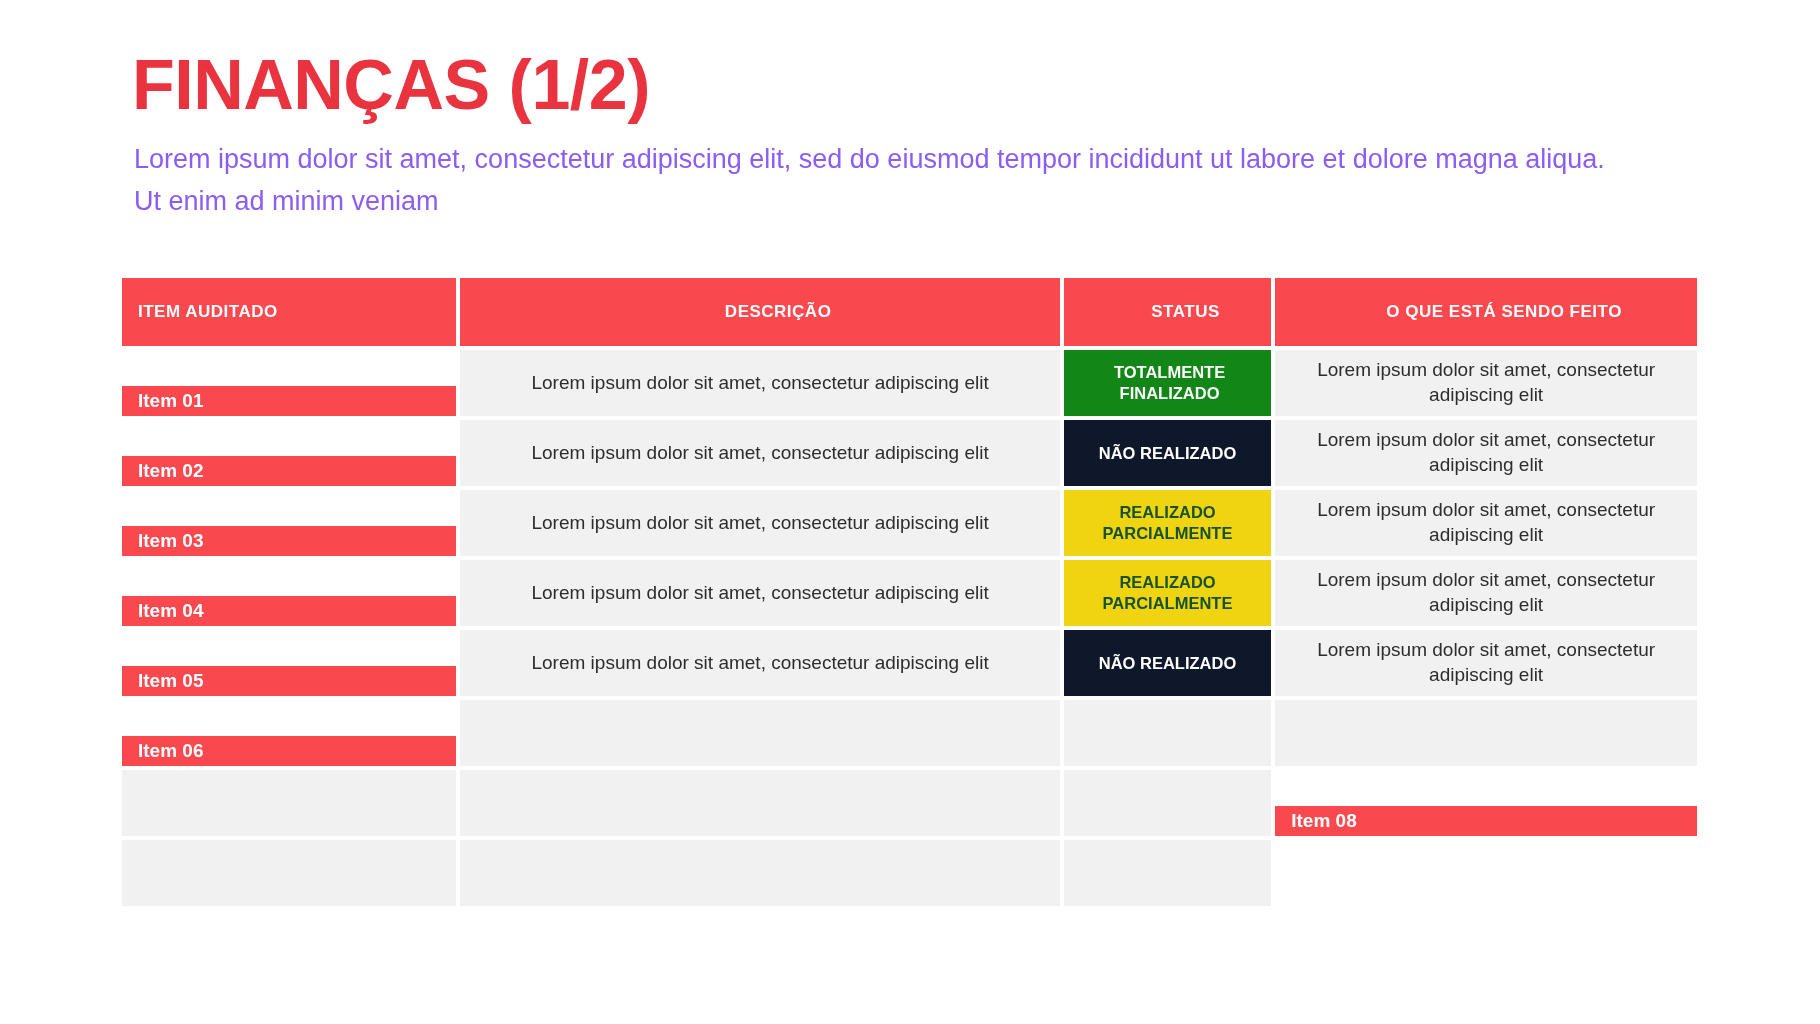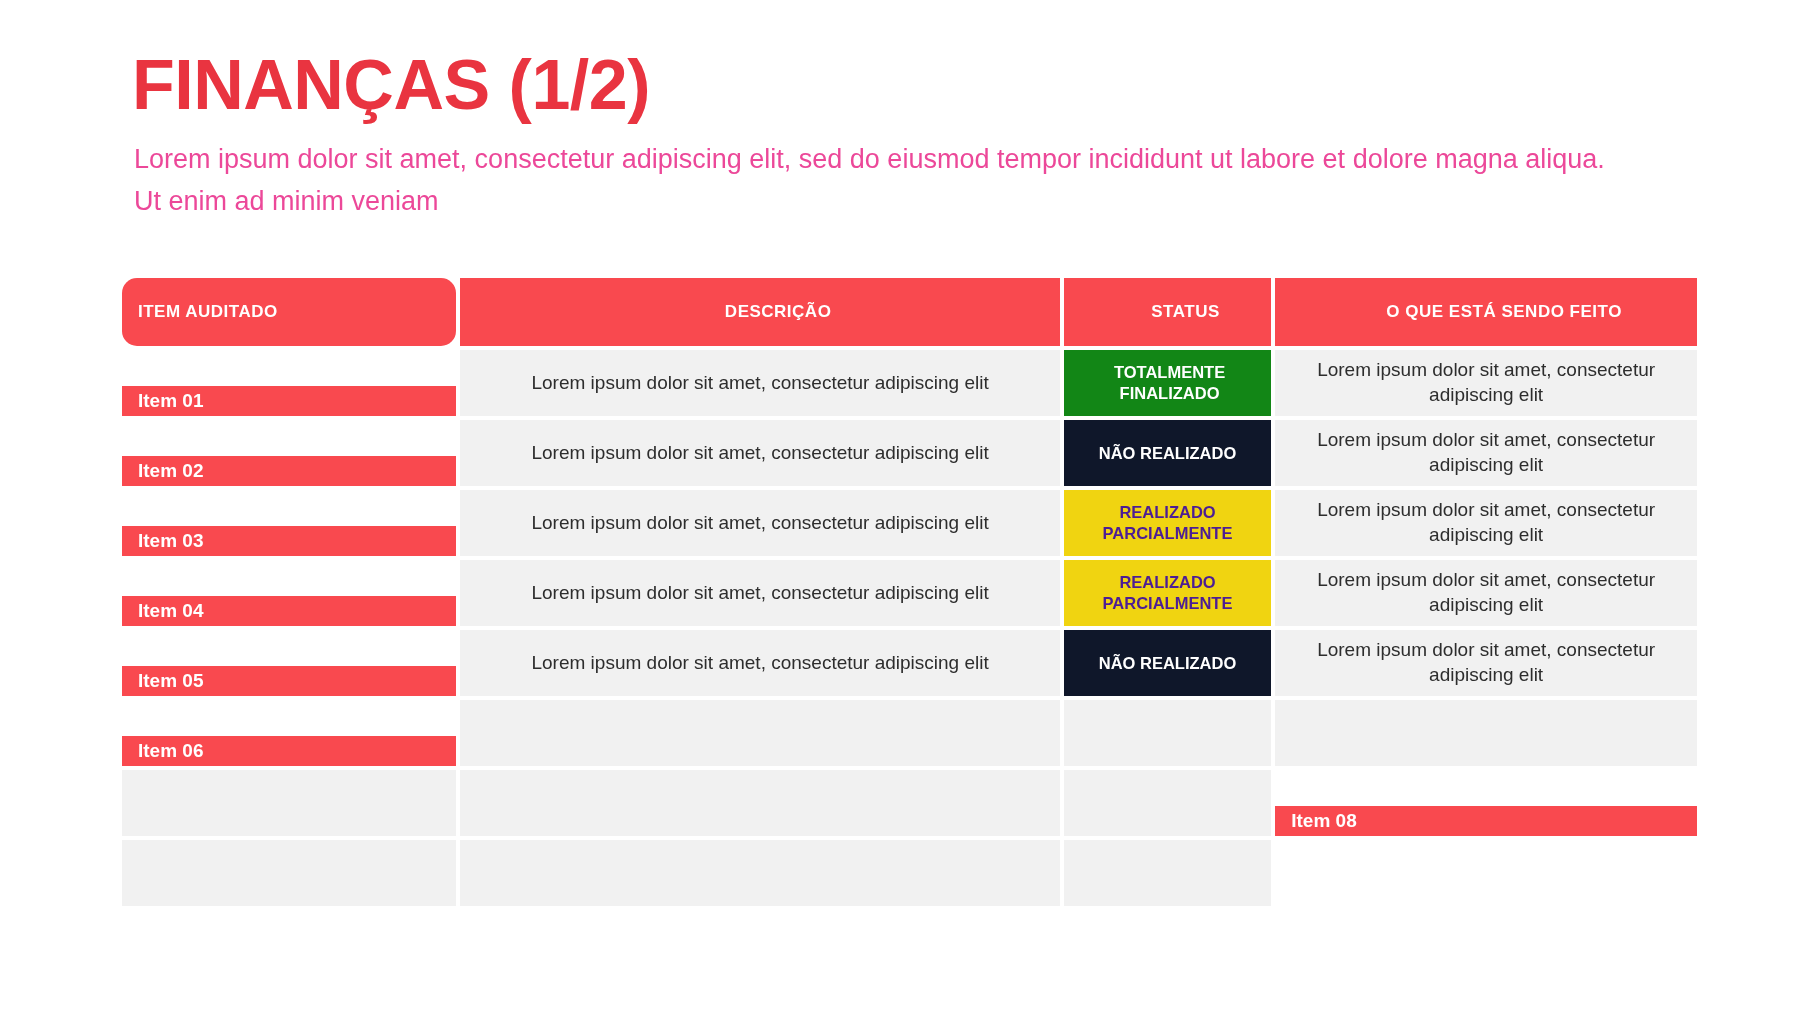--- a/index.html
+++ b/index.html
@@ -24,21 +24,21 @@
     margin: 0;
     font-size: 70px;
     font-weight: 800;
     letter-spacing: -0.5px;
     color: #e93440;
     line-height: 1.08;
   }
   .page-subtitle {
     margin: 14px 0 10px 2px;
     font-size: 27px;
-    color: #ec4899;
+    color: #8b5cf6;
     line-height: 1.56;
     max-width: 1500px;
   }
   .audit-table {
     position: absolute;
     left: 122px;
     top: 278px;
     width: 1575px;
     display: grid;
     grid-template-columns: 337fr 604fr 209fr 425fr;
@@ -56,21 +56,20 @@
     background: #f9494f;
     color: #ffffff;
     font-weight: 800;
     font-size: 17px;
     letter-spacing: 0.5px;
   }
   .hcell.left {
     justify-content: flex-start;
     text-align: left;
     padding-left: 16px;
-    border-radius: 15px;
   }
   .item-cell {
     background: #f9494f;
     color: #ffffff;
     font-weight: 700;
     font-size: 19px;
     justify-content: flex-start;
     text-align: left;
     padding-left: 16px;
     margin-top: 36px;
@@ -84,21 +83,21 @@
   .action-cell { padding: 0 30px; line-height: 1.3; }
   .status-cell {
     background: #f1f1f1;
     font-weight: 700;
     font-size: 16.5px;
     line-height: 1.25;
     padding: 0 8px;
   }
   .status-cell[data-status="green"]  { background: #128616; color: #ffffff; padding-left: 12px; }
   .status-cell[data-status="red"]    { background: #0f172a; color: #ffffff; }
-  .status-cell[data-status="yellow"] { background: #f0d411; color: #4c1d95; text-align: center; }
+  .status-cell[data-status="yellow"] { background: #f0d411; color: #14532d; text-align: center; }
 </style>
 </head>
 <body>
 
 <div class="slide">
 
   <div class="heading-block">
     <h1 class="page-title">FINANÇAS (1/2)</h1>
     <p class="page-subtitle">Lorem ipsum dolor sit amet, consectetur adipiscing elit, sed do eiusmod tempor incididunt ut labore et dolore magna aliqua. Ut enim ad minim veniam</p>
   </div>

